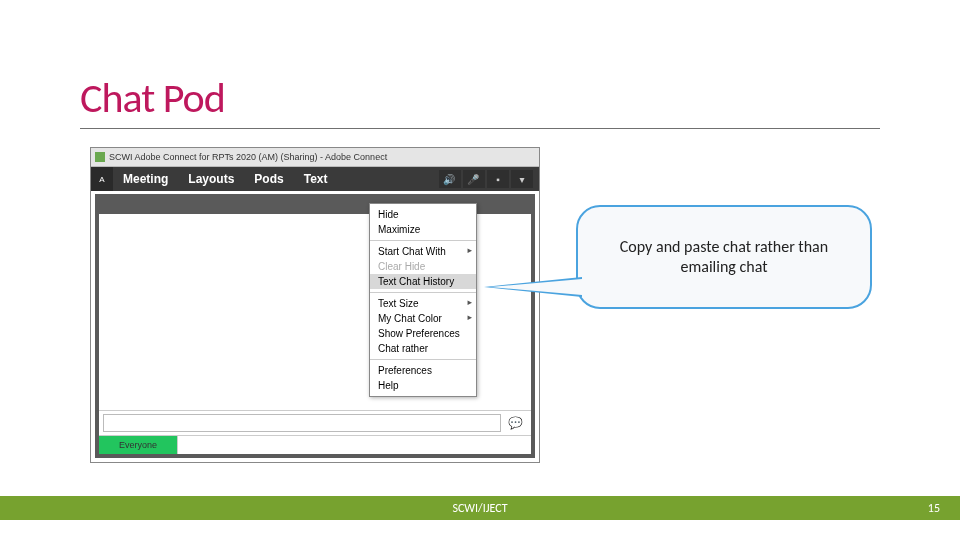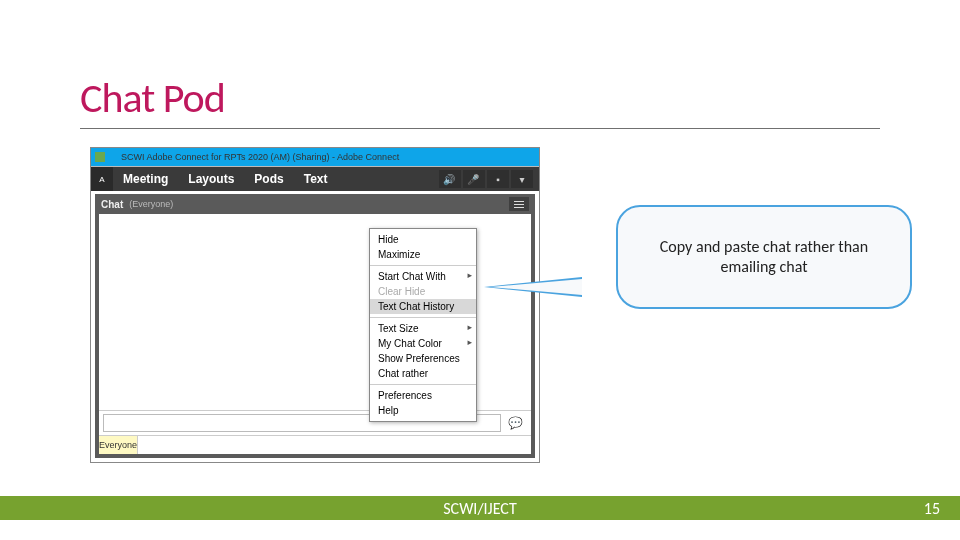--- a/index.html
+++ b/index.html
@@ -38,26 +38,26 @@
   height: 314px;
   background: #fff;
   border: 1px solid #888;
   font-family: "Segoe UI", Tahoma, sans-serif;
   font-size: 10px;
   color: #000;
 }
 
 .win-titlebar {
   height: 18px;
-  background: #0ea5e9;
+  background: #e5e5e5;
   border-bottom: 1px solid #bbb;
   display: flex;
   align-items: center;
   padding: 0 4px;
-  gap: 16px;
+  gap: 4px;
 }
 .win-icon {
   width: 10px; height: 10px;
   background: #6aa84f;
   display: inline-block;
 }
 .win-title-text { font-size: 9px; color: #333; }
 
 .menubar {
   height: 24px;
@@ -153,42 +153,41 @@
   color: #555;
   font-size: 12px;
 }
 .chat-tabs {
   height: 18px;
   border-top: 1px solid #ccc;
   display: flex;
   align-items: center;
 }
 .chat-tab {
-  padding: 0 0;
+  padding: 0 20px;
   font-size: 9px;
   color: #333;
   border-right: 1px solid #ccc;
   line-height: 18px;
-  background: #fef9c3;
+  background: #22c55e;
 }
 
 
 .dropdown {
   position: absolute;
   left: 369px;
   top: 203px;
   width: 106px;
   background: #fff;
   border: 1px solid #888;
   box-shadow: 1px 1px 4px rgba(0,0,0,.3);
   font-family: "Segoe UI", Tahoma, sans-serif;
   font-size: 10px;
   padding: 3px 0;
   z-index: 5;
-  margin-top: 25px;
 }
 .dropdown .dd-item {
   padding: 2px 16px 2px 8px;
   position: relative;
   white-space: nowrap;
   color: #000;
 }
 .dropdown .dd-item.disabled { color: #aaa; }
 .dropdown .dd-item.highlight { background: #d8d8d8; }
 .dropdown .dd-item.has-sub::after {
@@ -219,39 +218,38 @@
   border-radius: 24px;
   box-sizing: border-box;
   display: flex;
   align-items: center;
   justify-content: center;
   text-align: center;
   font-size: 16px;
   color: #222;
   padding: 8px 22px;
   line-height: 1.25;
-  margin-left: 40px;
 }
 .callout-tail {
   position: absolute;
   left: -92px;
   top: 72px;
 }
 
 
 .footer {
   position: absolute;
   left: 0; bottom: 20px;
   width: 960px;
   height: 24px;
   background: #77a22f;
   display: flex;
   align-items: center;
   color: #fff;
-  font-size: 16px;
+  font-size: 12px;
 }
 .footer .footer-center {
   position: absolute;
   left: 50%;
   transform: translateX(-50%);
 }
 .footer .footer-right {
   position: absolute;
   right: 20px;
 }
@@ -277,27 +275,20 @@
     <div class="menu-item">Text</div>
     <div class="right-icons">
       <div class="ico green">🔊</div>
       <div class="ico">🎤</div>
       <div class="ico">▪</div>
       <div class="ico">▾</div>
     </div>
   </div>
 
   <div class="pod-frame">
-    <div class="pod-header">
-      <span class="pod-title">Chat</span>
-      <span class="pod-sub">(Everyone)</span>
-      <div class="pod-menu-btn">
-          <span class="bars"></span>
-        </div>
-    </div>
     <div class="pod-body">
       <div class="chat-messages"></div>
       <div class="chat-input-row">
         <div class="chat-input"></div>
         <div class="chat-send">💬</div>
       </div>
       <div class="chat-tabs">
         <div class="chat-tab">Everyone</div>
       </div>
     </div>

